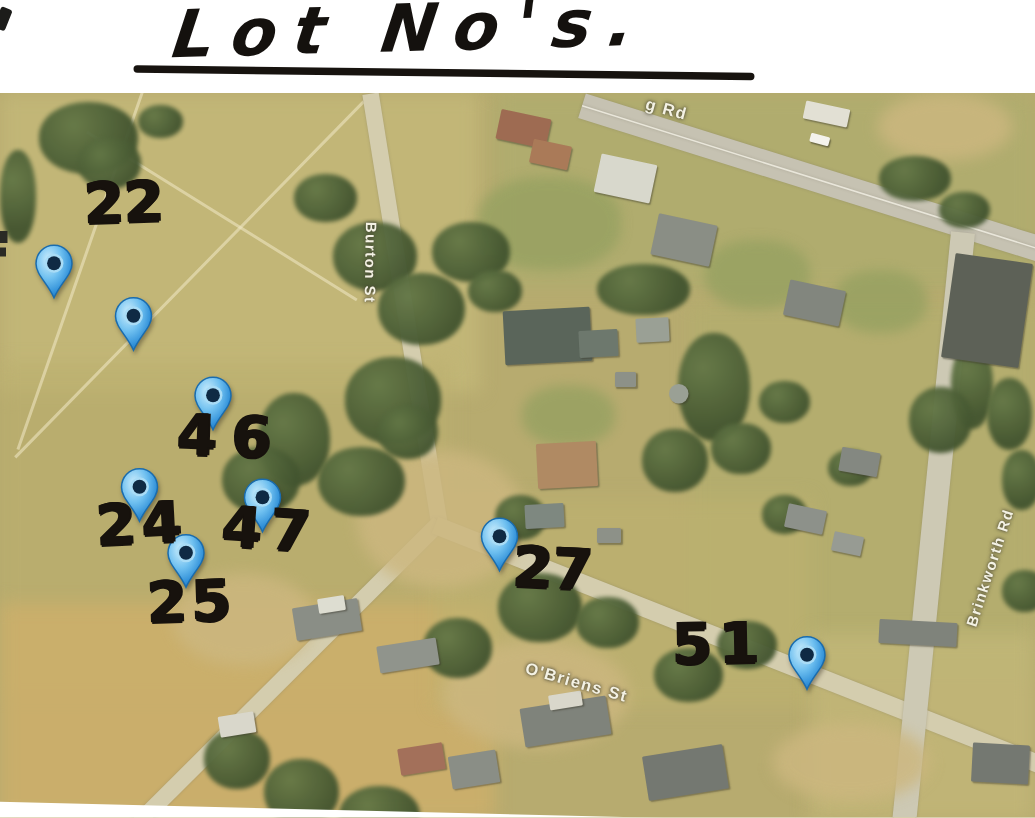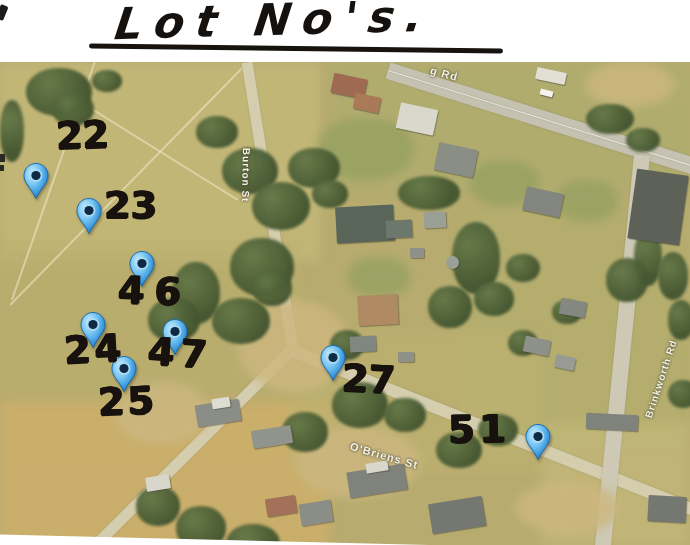--- a/index.html
+++ b/index.html
@@ -126,21 +126,20 @@
     </div>
     <div class="marker" style="left:524px;top:361px">
       <svg width="28" height="38" viewBox="0 0 28 38">
           <path d="M14 1.5C7 1.5 2 7 2 13.8 2 21 9.5 26.5 14 36.5 18.5 26.5 26 21 26 13.8 26 7 21 1.5 14 1.5Z" fill="url(#pinGrad)" stroke="#1a6cae" stroke-width="1"></path>
           <circle cx="14" cy="13.5" r="6.3" fill="#a9dcf6"></circle>
           <circle cx="14" cy="13.5" r="4.6" fill="#0f2a44"></circle>
         </svg>
     </div>
 
     <div class="lot-num" style="left:56px;top:54px;transform:rotate(-2deg)">22</div>
-    <div class="lot-num" style="left:104px;top:124px">23</div>
     <div class="lot-num" style="left:118px;top:210px;letter-spacing:10px;transform:rotate(2deg)">46</div>
     <div class="lot-num" style="left:64px;top:268px;letter-spacing:4px;transform:rotate(-3deg)">24</div>
     <div class="lot-num" style="left:148px;top:272px;letter-spacing:6px;transform:rotate(4deg)">47</div>
     <div class="lot-num" style="left:98px;top:320px;letter-spacing:3px;transform:rotate(-2deg)">25</div>
     <div class="lot-num" style="left:342px;top:298px;transform:rotate(3deg)">27</div>
     <div class="lot-num" style="left:448px;top:348px;letter-spacing:5px;transform:rotate(-1deg)">51</div>
   <div class="field" style="left: 0px; top: 0px; width: 320px; height: 200px; background: rgba(198, 186, 122, 0.7);"></div>
       <div class="field" style="left: 0px; top: 180px; width: 300px; height: 220px; background: rgba(186, 175, 110, 0.6);"></div>
       <div class="field" style="left: 0px; top: 340px; width: 330px; height: 145px; background: rgba(206, 175, 106, 0.8);"></div>
       <div class="field" style="left: 330px; top: 0px; width: 360px; height: 130px; background: rgba(172, 174, 110, 0.6);"></div>

